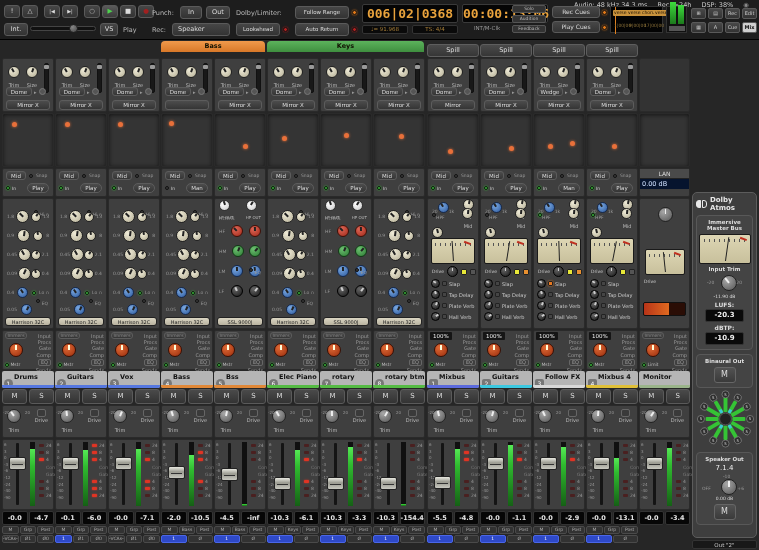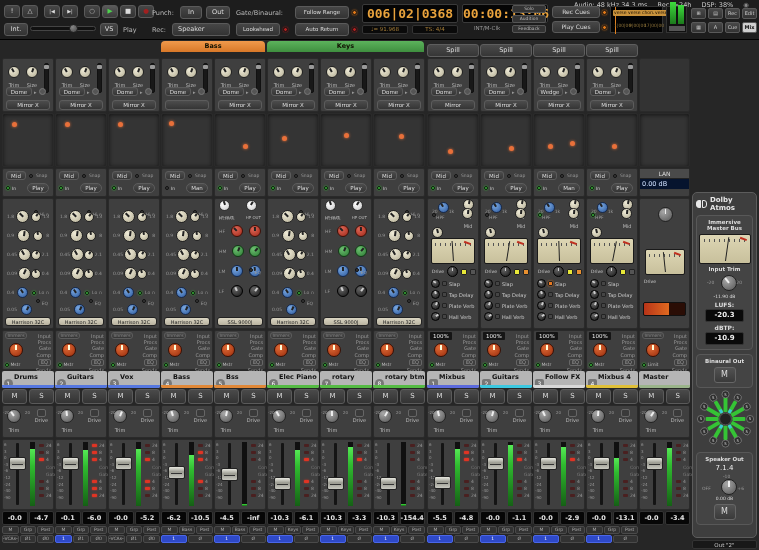--- a/index.html
+++ b/index.html
@@ -142,21 +142,21 @@
     <div id="slider">
         <div class="sh"></div>
       </div>
     <div class="tbtn" style="left:100px;top:23px;width:18px;">VS</div>
     <div class="tlabel" style="left:123px;top:26px;">Play</div>
     <div class="tlabel" style="left:152px;top:9px;">Punch:</div>
     <div class="tbtn" style="left:180px;top:6px;width:22px;">In</div>
     <div class="tbtn" style="left:206px;top:6px;width:24px;">Out</div>
     <div class="tlabel" style="left:152px;top:26px;">Rec:</div>
     <div class="tbtn" style="left:172px;top:23px;width:58px;text-align:left;padding-left:5px;">Speaker</div>
-    <div class="tlabel" style="left:236px;top:9px;">Gate/Binaural:</div>
+    <div class="tlabel" style="left:236px;top:9px;">Dolby/Limiter:</div>
     <div class="tbtn" style="left:236px;top:23px;width:44px;font-size:5.5px;">Lookahead</div>
     <span class="led red" style="position:absolute;left:283px;top:27px;"></span>
     <div class="tbtn" style="left:295px;top:6px;width:54px;font-size:5.5px;">Follow Range</div>
     <span class="led orange" style="position:absolute;left:352px;top:10px;"></span>
     <div class="tbtn" style="left:295px;top:23px;width:54px;font-size:5.5px;">Auto Return</div>
     <span class="led red" style="position:absolute;left:352px;top:27px;"></span>
     <div class="clock" style="left:362px;width:96px;">006|02|0368</div>
     <div class="subclock" style="left:362px;width:46px;">♩= 91.968</div>
     <div class="subclock" style="left:412px;width:46px;">TS: 4/4</div>
     <div class="clock" style="left:462px;width:86px;">00:00:13:06</div>
@@ -683,21 +683,21 @@
             <div class="lrow">4<i class="lit"></i></div>
             <div class="lrow" style="color: rgb(119, 119, 119);">Comp</div>
             <div class="lrow" style="color: rgb(119, 119, 119);">Gate</div>
             <div class="lrow">4<i class="lit"></i></div>
             <div class="lrow">8<i class="lit"></i></div>
             <div class="lrow">24<i></i></div>
           </div>
         </div>
         <div class="s-vals">
           <div class="valbox">-0.0</div>
-          <div class="valbox">-5.2</div>
+          <div class="valbox">-7.1</div>
         </div>
         <div class="s-grp">
           <div class="grprow">
             <div class="grpbtn">M</div>
             <div class="grpbtn">Grp</div>
             <div class="grpbtn">Post</div>
           </div>
           <div class="grprow">
             <div class="grpbtn">-VCAs-</div>
             <div class="grpbtn">Ø1</div>
@@ -849,21 +849,21 @@
             <div class="lrow">8<i class="lit"></i></div>
             <div class="lrow">4<i class="lit"></i></div>
             <div class="lrow" style="color: rgb(119, 119, 119);">Comp</div>
             <div class="lrow" style="color: rgb(119, 119, 119);">Gate</div>
             <div class="lrow">4<i class="lit"></i></div>
             <div class="lrow">8<i></i></div>
             <div class="lrow">24<i></i></div>
           </div>
         </div>
         <div class="s-vals">
-          <div class="valbox">-6.2</div>
+          <div class="valbox">-2.0</div>
           <div class="valbox">-10.5</div>
         </div>
         <div class="s-grp">
           <div class="grprow">
             <div class="grpbtn">M</div>
             <div class="grpbtn">Bass</div>
             <div class="grpbtn">Post</div>
           </div>
           <div class="grprow">
             <div class="grpbtn on">1</div>
@@ -2151,21 +2151,21 @@
           <div style="position: absolute; left: 2px; bottom: 2px; font-size: 4.5px; color: rgb(187, 187, 187);"><span class="led green" style="height: 4px; width: 4px;"></span> Limit</div>
           <div class="routelist">
             <div>Input</div>
             <div>Procs</div>
             <div>Gate</div>
             <div>Comp</div>
             <div><span class="eqbox">EQ</span></div>
             <div>Sends</div>
           </div>
         </div>
-        <div class="s-name"><span class="nameplate-txt" style="padding-left: 4px;">Master</span><div class="cbar" style="background: rgb(154, 180, 138);"></div></div>
+        <div class="s-name"><span class="nameplate-txt" style="padding-left: 4px;">Monitor</span><div class="cbar" style="background: rgb(154, 180, 138);"></div></div>
         <div class="s-ms">
           <div class="msbtn">M</div>
           <div class="msbtn">S</div>
         </div>
         <div class="sec s-trim">
           <div style="position: absolute; left: 4px; top: 2px; text-align: center;"><span class="knob k-gray" style="height: 14px; width: 14px;"><span class="pt" style="transform-origin: center bottom; transform: rotate(33deg);"></span></span><span class="klabel">Trim</span></div>
           <span class="tinytxt" style="position: absolute; left: 0px; top: 4px; font-size: 4px;">-20</span>
           <span class="tinytxt" style="position: absolute; left: 22px; top: 4px; font-size: 4px;">20</span>
           <div style="position: absolute; right: 5px; top: 3px; text-align: center;">
             <div style="width: 9px; height: 8px; margin: 0px auto; background: rgb(58, 58, 58); border: 1px solid rgb(102, 102, 102); border-radius: 2px;"></div>

